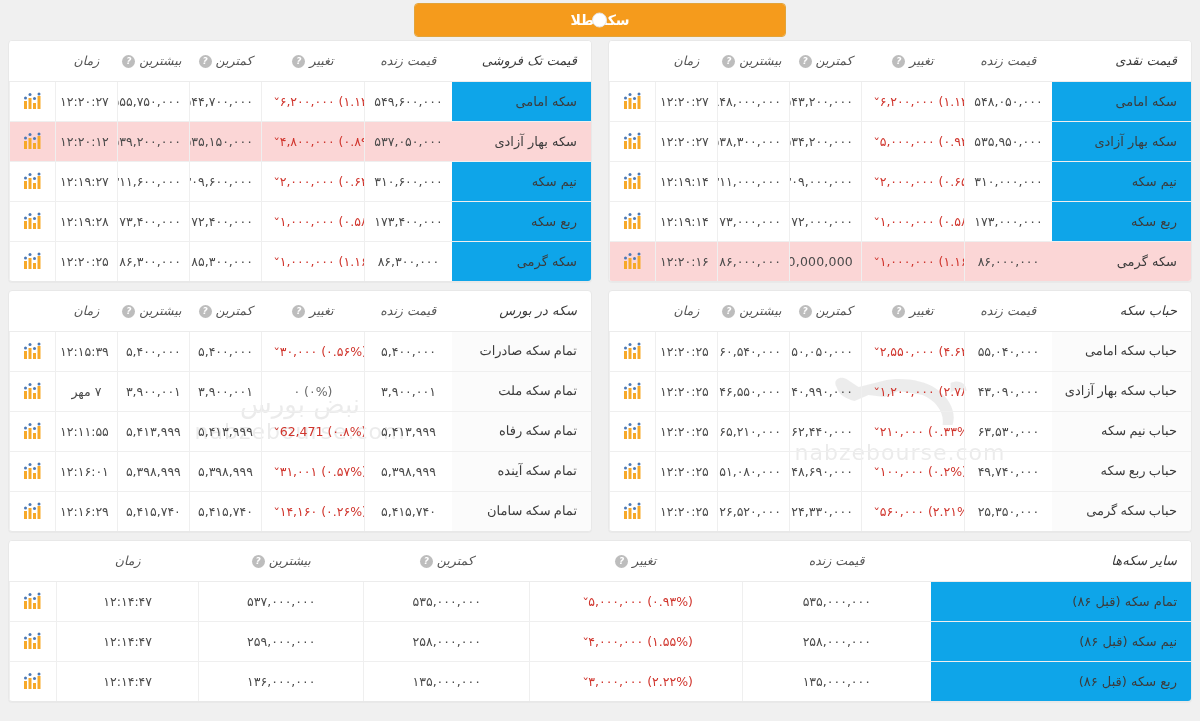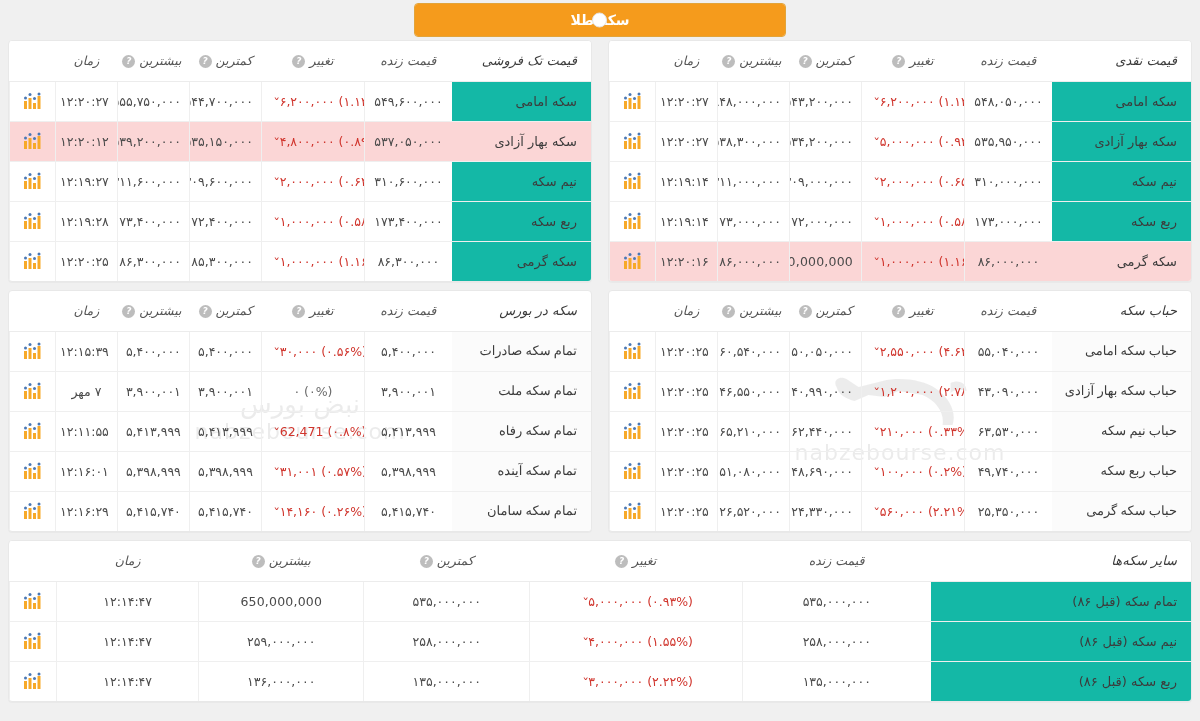--- a/index.html
+++ b/index.html
@@ -91,21 +91,21 @@
     border-left:1px solid #efefef;
     font-size:12.5px;
     color:#4a4a4a;
     letter-spacing:.2px;
   }
   tbody td:first-child{border-left:none;}
   tbody tr:last-child td{border-bottom:none;}
   td.name-col{
     text-align:right;
     padding-right:14px;
-    background:#14b8a6;
+    background:#0ea5e9;
     color:#3c3c3c;
     font-size:13px;
     border-left:1px solid #efefef;
   }
   tbody tr.hl td{background:#fbd6d6;}
   tbody tr.hl td.name-col{background:#fbd6d6;}
 
   td.change{color:#d0342c;direction:ltr;}
   td.change.zero{color:#6b6b6b;}
   .chev{display:inline-block;margin-left:4px;font-size:11px;transform:scaleX(1.25);}
@@ -690,21 +690,21 @@
             <th>زمان</th>
             <th></th>
           </tr>
         </thead>
         <tbody>
           <tr class="">
             <td class="name-col">تمام سکه (قبل ۸۶)</td>
             <td>۵۳۵,۰۰۰,۰۰۰</td>
             <td class="change"><span class="chev">˅</span><span>۵,۰۰۰,۰۰۰ (۰.۹۳%)</span></td>
             <td>۵۳۵,۰۰۰,۰۰۰</td>
-            <td>650,000,000</td>
+            <td>۵۳۷,۰۰۰,۰۰۰</td>
             <td>۱۲:۱۴:۴۷</td>
             <td class="icon-col"><svg class="chart-ico" viewBox="0 0 20 18">
                 <rect x="1" y="9" width="3" height="8" fill="#F7A928"></rect>
                 <rect x="5.5" y="6" width="3" height="11" fill="#F7A928"></rect>
                 <rect x="10" y="11" width="3" height="6" fill="#F7A928"></rect>
                 <rect x="14.5" y="4" width="3" height="13" fill="#F7A928"></rect>
                 <circle cx="2.5" cy="6" r="1.5" fill="#4a78b5"></circle>
                 <circle cx="7" cy="2.5" r="1.5" fill="#4a78b5"></circle>
                 <circle cx="11.5" cy="6.5" r="1.5" fill="#4a78b5"></circle>
                 <circle cx="16" cy="2" r="1.5" fill="#4a78b5"></circle>

